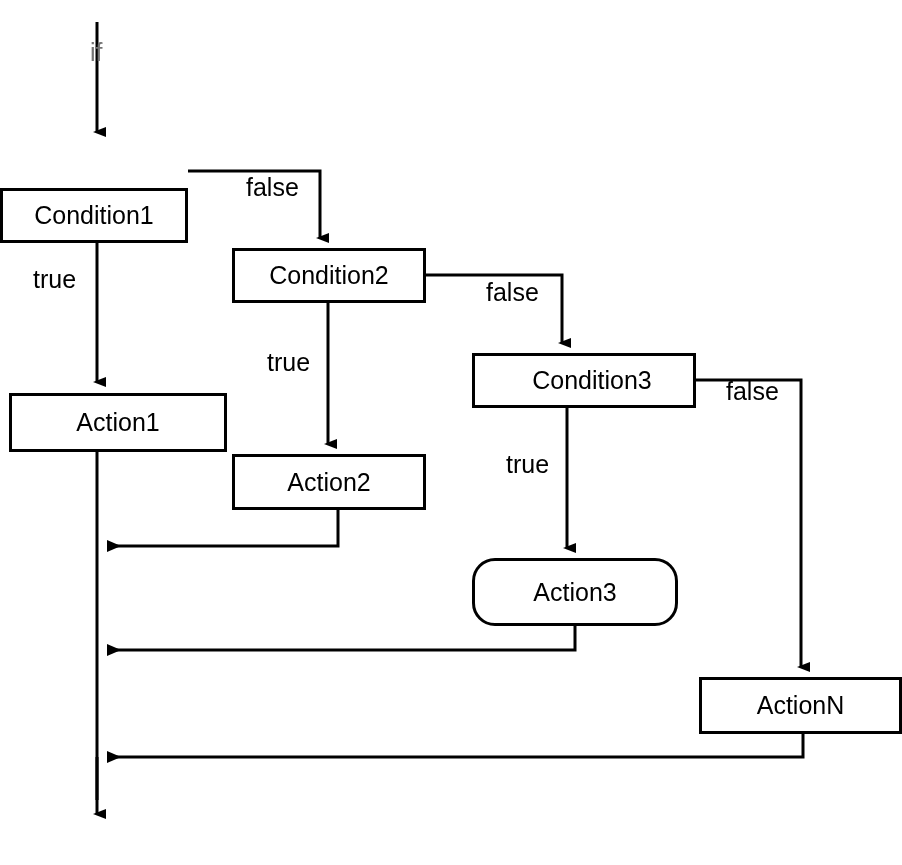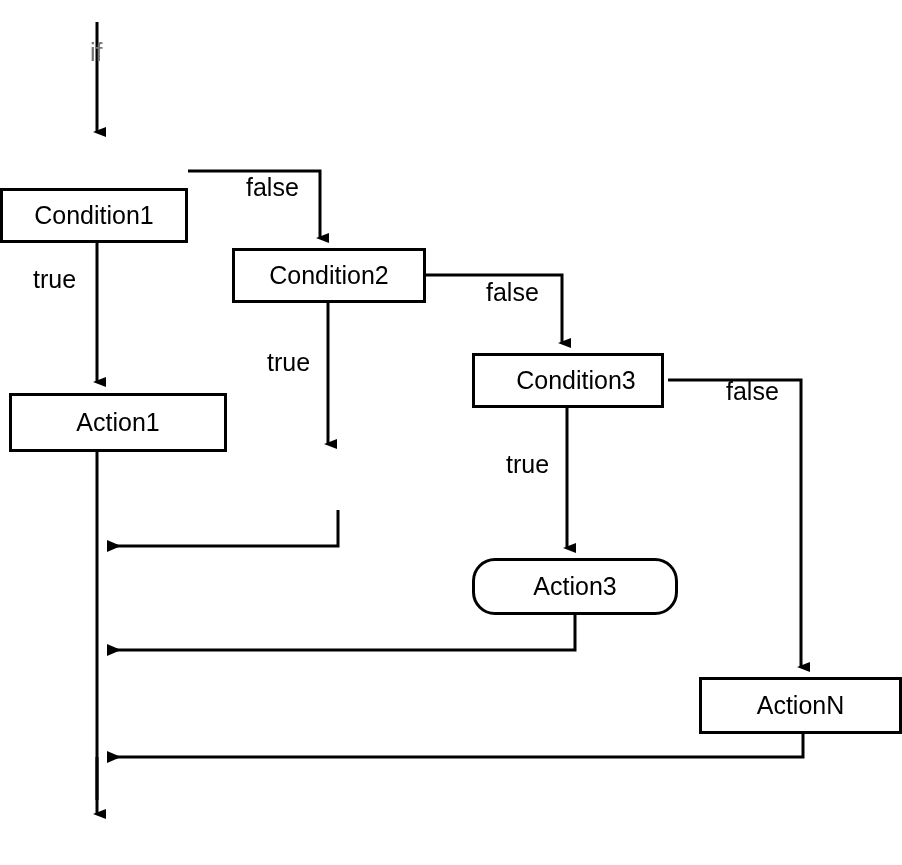--- a/index.html
+++ b/index.html
@@ -101,30 +101,33 @@
   <div class="terminal-label" style="left:76px; top:838px;">fi</div>
 
   <div class="node-box" style="left:0px; top:144px; width:188px; height:55px;margin-top:44px;">
     <span>Condition1</span>
   </div>
 
   <div class="node-box" style="left:232px; top:248px; width:194px; height:55px;text-align:right;">
     <span>Condition2</span>
   </div>
 
-  <div class="node-box" style="left:472px; top:353px; width:192px; height:55px;padding-left:16px;">
+  <div class="node-box" style="left:472px; top:353px; width:224px; height:55px;padding-left:16px;">
     <span>Condition3</span>
   </div>
 
   <div class="node-box" style="left:9px; top:393px; width:218px; height:59px;">
     <span>Action1</span>
   </div>
 
+  <div class="node-box" style="left:232px; top:454px; width:194px; height:56px;">
+    <span>Action2</span>
+  </div>
 
-  <div class="node-box" style="left:472px; top:558px; width:206px; height:57px;border-radius:23px;">
+  <div class="node-box" style="left:472px; top:558px; width:206px; height:68px;border-radius:23px;">
     <span>Action3</span>
   </div>
 
   <div class="node-box" style="left:699px; top:677px; width:203px; height:57px;align-items:center;">
     <span>ActionN</span>
   </div>
 
   <div class="edge-label" style="left:246px; top:175px;">false</div>
 
   <div class="edge-label" style="left:33px; top:267px;">true</div>

